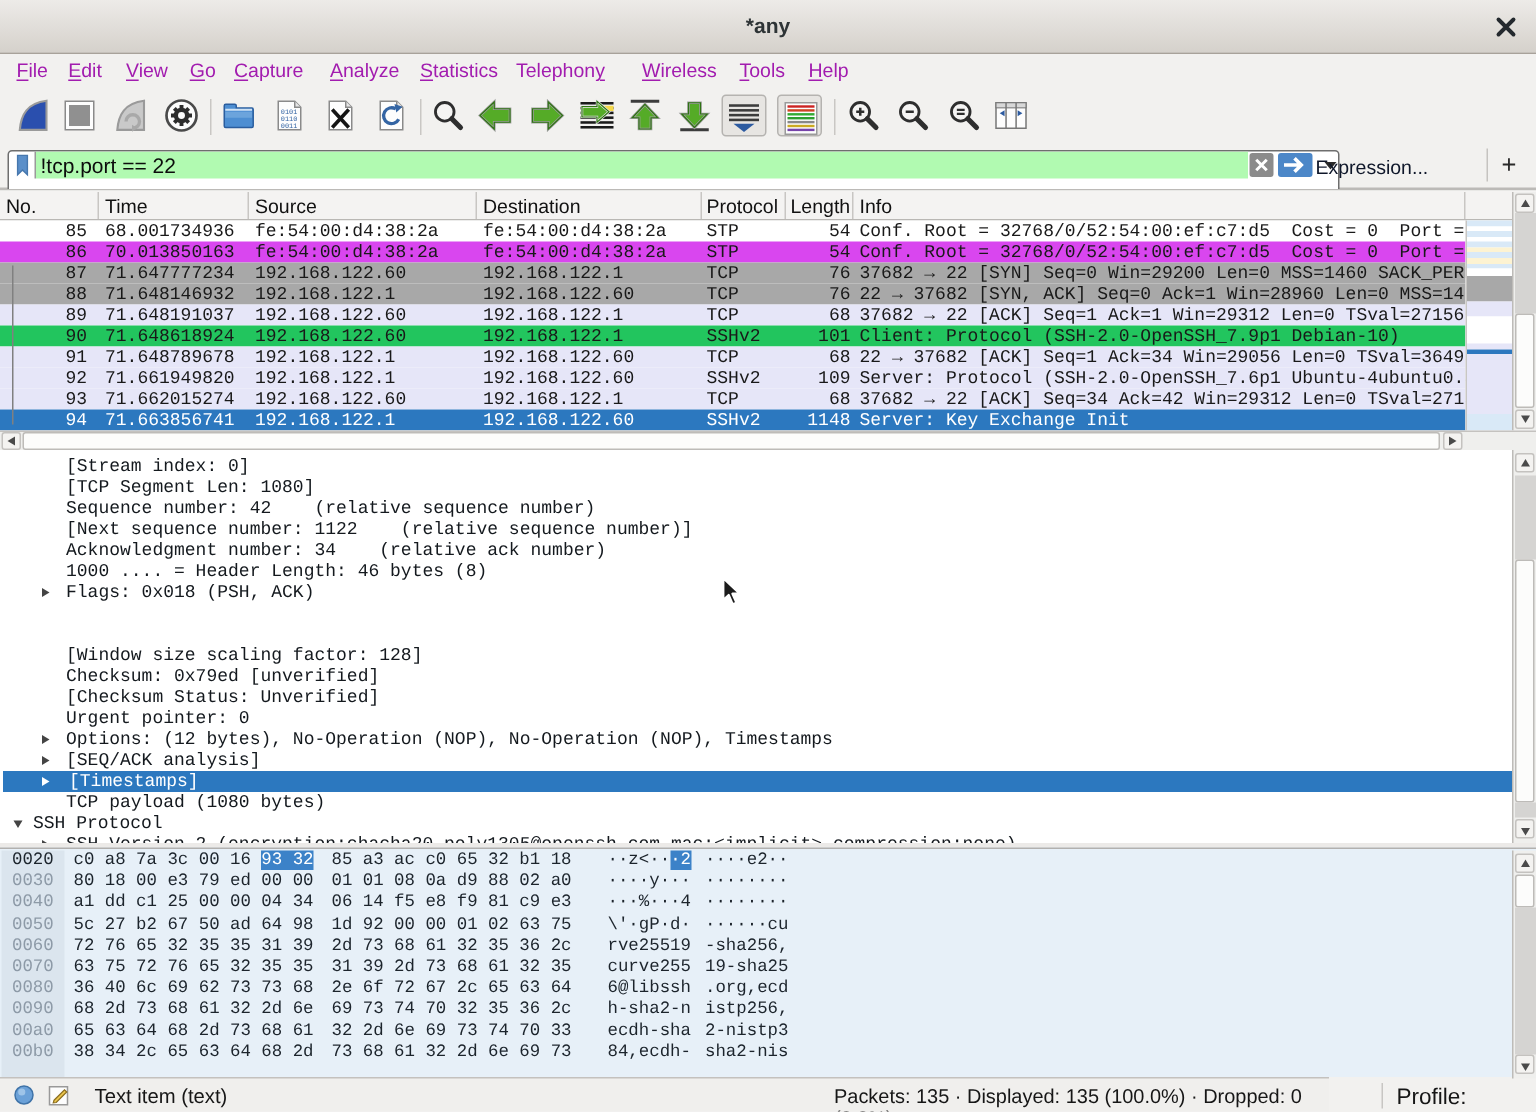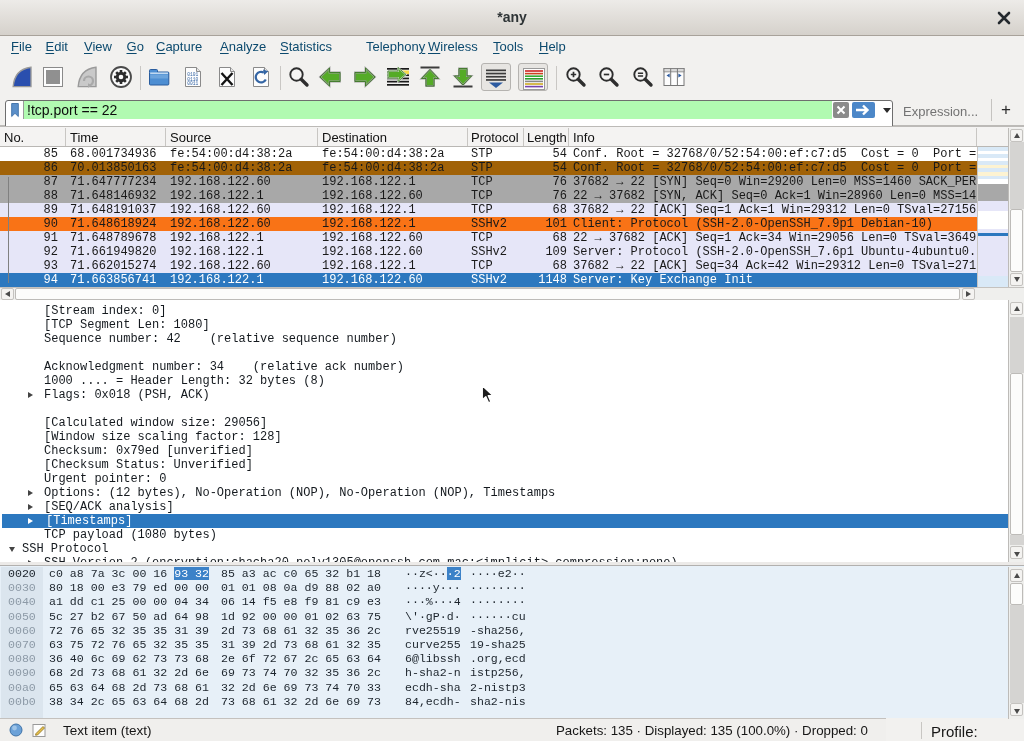--- a/index.html
+++ b/index.html
@@ -5,36 +5,36 @@
 html,body{width:1024px;height:741px;overflow:hidden}
 body{font-family:"Liberation Sans",sans-serif;position:relative;background:#f2f1ef}
 .abs{position:absolute}
 .mono{font-family:"Liberation Mono",monospace;white-space:pre}
 
 #titlebar{left:0;top:0;width:1024px;height:36px;background:linear-gradient(#edebe8,#d5d1cb);border-bottom:1px solid #a8a29a}
 #title{left:0;top:9px;width:1024px;text-align:center;font-size:14px;font-weight:bold;color:#2e3436}
 #closex{right:8px;top:6px;width:24px;height:24px;color:#24292e}
 
 #menubar{left:0;top:37px;width:1024px;height:25px;background:#f2f1ef}
-.mi{position:absolute;top:2px;font-size:13px;color:#0c4a6e}
+.mi{position:absolute;top:2px;font-size:13px;color:#a21caf}
 .mi u{text-decoration:underline;text-underline-offset:1.5px}
 
 #toolbar{left:0;top:62px;width:1024px;height:34px;background:#f2f1ef}
 .tsep{position:absolute;top:4px;width:1px;height:24px;background:#c9c7c4}
 .ticon{position:absolute;top:3px;width:24px;height:24px}
 .tbox{position:absolute;top:1px;width:30px;height:28px;border:1px solid #b5b3b0;border-radius:3px;background:#e7e5e2}
 
 #filterbar{left:0;top:96px;width:1024px;height:30px;background:#f2f1ef;border-bottom:1px solid #bcbab7}
 #fwrap{left:5px;top:4px;width:888px;height:34px;border:1px solid #6e6e6e;border-radius:3px;background:#fff;overflow:hidden}
 #fgreen{left:18px;top:0;width:808px;height:18px;background:#b1fab1}
 #ftext{left:21px;top:1px;font-size:14px;color:#0c0c0c}
 #fclear{left:827px;top:1px;width:16px;height:16px;background:#8b8b8b;border-radius:2px}
 #fapply{left:846px;top:1px;width:23px;height:16px;background:#4c87c8;border-radius:2px}
 #fdrop{left:877px;top:7px;width:0;height:0;border-left:4px solid transparent;border-right:4px solid transparent;border-top:5px solid #2a2a2a}
-#fexpr{left:903px;top:8px;font-size:13px;color:#737373}
+#fexpr{left:877px;top:8px;font-size:13px;color:#0f172a}
 #fsep{left:991px;top:99px;width:1px;height:22px;background:#c5c3c0}
 #fplus{left:1001px;top:100px;font-size:17px;color:#2a2a2a}
 
 #plist{left:0;top:126px;width:1024px;height:174px;background:#fff;border-top:1px solid #bcbab7}
 #phead{left:0;top:0;width:1024px;height:20px;background:#f4f3f2;border-bottom:1px solid #b9b7b4}
 .ph{position:absolute;top:2.5px;font-size:13px;color:#111}
 .pcs{position:absolute;top:1px;width:1px;height:18px;background:#c8c6c3}
 .prow{position:absolute;left:0;width:977px;height:14px;font-size:12px;line-height:14px;color:#191919}
 .prow span{position:absolute;top:0;white-space:pre}
 .cno{left:29px;width:29px;text-align:right}
@@ -68,21 +68,21 @@
     <path d="M7 7 L17 17 M17 7 L7 17" stroke="#24292e" stroke-width="2.6" stroke-linecap="round"></path>
   </svg>
 <div id="menubar" class="abs">
 <span class="mi" style="left:11px"><u>F</u>ile</span>
 <span class="mi" style="left:45.5px"><u>E</u>dit</span>
 <span class="mi" style="left:84px"><u>V</u>iew</span>
 <span class="mi" style="left:126.5px"><u>G</u>o</span>
 <span class="mi" style="left:156px"><u>C</u>apture</span>
 <span class="mi" style="left:220px"><u>A</u>nalyze</span>
 <span class="mi" style="left:280px"><u>S</u>tatistics</span>
-<span class="mi" style="left:366px">Telephon<u>y</u></span>
+<span class="mi" style="left:344px">Telephon<u>y</u></span>
 <span class="mi" style="left:428px"><u>W</u>ireless</span>
 <span class="mi" style="left:493px"><u>T</u>ools</span>
 <span class="mi" style="left:539px"><u>H</u>elp</span>
 </div>
 <div id="toolbar" class="abs">
 <div class="tsep" style="left:140px"></div>
 <div class="tsep" style="left:280px"></div>
 <div class="tsep" style="left:556px"></div>
 <div class="tbox" style="left:481px"></div>
 <div class="tbox" style="left:518px"></div>
@@ -243,25 +243,25 @@
 <span class="ph" style="left:573px">Info</span>
 <div class="pcs" style="left:65px"></div>
 <div class="pcs" style="left:165px"></div>
 <div class="pcs" style="left:317px"></div>
 <div class="pcs" style="left:467px"></div>
 <div class="pcs" style="left:523px"></div>
 <div class="pcs" style="left:568px"></div>
 <div class="pcs" style="left:976px"></div>
 </div>
 <div class="prow mono" style="top:20px;background:#ffffff"><span class="cno">85</span><span class="ct">68.001734936</span><span class="cs">fe:54:00:d4:38:2a</span><span class="cd">fe:54:00:d4:38:2a</span><span class="cp">STP</span><span class="cl">54</span><span class="ci">Conf. Root = 32768/0/52:54:00:ef:c7:d5  Cost = 0  Port = 0x8001</span></div>
-<div class="prow mono" style="top:34px;background:#a16207"><span class="cno">86</span><span class="ct">70.013850163</span><span class="cs">fe:54:00:d4:38:2a</span><span class="cd">fe:54:00:d4:38:2a</span><span class="cp">STP</span><span class="cl">54</span><span class="ci">Conf. Root = 32768/0/52:54:00:ef:c7:d5  Cost = 0  Port = 0x8001</span></div>
+<div class="prow mono" style="top:34px;background:#d946ef"><span class="cno">86</span><span class="ct">70.013850163</span><span class="cs">fe:54:00:d4:38:2a</span><span class="cd">fe:54:00:d4:38:2a</span><span class="cp">STP</span><span class="cl">54</span><span class="ci">Conf. Root = 32768/0/52:54:00:ef:c7:d5  Cost = 0  Port = 0x8001</span></div>
 <div class="prow mono" style="top:48px;background:#a8a8a8"><span class="cno">87</span><span class="ct">71.647777234</span><span class="cs">192.168.122.60</span><span class="cd">192.168.122.1</span><span class="cp">TCP</span><span class="cl">76</span><span class="ci">37682 → 22 [SYN] Seq=0 Win=29200 Len=0 MSS=1460 SACK_PERM=1</span></div>
 <div class="prow mono" style="top:62px;background:#a8a8a8"><span class="cno">88</span><span class="ct">71.648146932</span><span class="cs">192.168.122.1</span><span class="cd">192.168.122.60</span><span class="cp">TCP</span><span class="cl">76</span><span class="ci">22 → 37682 [SYN, ACK] Seq=0 Ack=1 Win=28960 Len=0 MSS=1460</span></div>
 <div class="prow mono" style="top:76px;background:#e6e6f8"><span class="cno">89</span><span class="ct">71.648191037</span><span class="cs">192.168.122.60</span><span class="cd">192.168.122.1</span><span class="cp">TCP</span><span class="cl">68</span><span class="ci">37682 → 22 [ACK] Seq=1 Ack=1 Win=29312 Len=0 TSval=2715660</span></div>
-<div class="prow mono" style="top:90px;background:#f97316"><span class="cno">90</span><span class="ct">71.648618924</span><span class="cs">192.168.122.60</span><span class="cd">192.168.122.1</span><span class="cp">SSHv2</span><span class="cl">101</span><span class="ci">Client: Protocol (SSH-2.0-OpenSSH_7.9p1 Debian-10)</span></div>
+<div class="prow mono" style="top:90px;background:#22c55e"><span class="cno">90</span><span class="ct">71.648618924</span><span class="cs">192.168.122.60</span><span class="cd">192.168.122.1</span><span class="cp">SSHv2</span><span class="cl">101</span><span class="ci">Client: Protocol (SSH-2.0-OpenSSH_7.9p1 Debian-10)</span></div>
 <div class="prow mono" style="top:104px;background:#e6e6f8"><span class="cno">91</span><span class="ct">71.648789678</span><span class="cs">192.168.122.1</span><span class="cd">192.168.122.60</span><span class="cp">TCP</span><span class="cl">68</span><span class="ci">22 → 37682 [ACK] Seq=1 Ack=34 Win=29056 Len=0 TSval=364951</span></div>
 <div class="prow mono" style="top:118px;background:#e6e6f8"><span class="cno">92</span><span class="ct">71.661949820</span><span class="cs">192.168.122.1</span><span class="cd">192.168.122.60</span><span class="cp">SSHv2</span><span class="cl">109</span><span class="ci">Server: Protocol (SSH-2.0-OpenSSH_7.6p1 Ubuntu-4ubuntu0.3)</span></div>
 <div class="prow mono" style="top:132px;background:#e6e6f8"><span class="cno">93</span><span class="ct">71.662015274</span><span class="cs">192.168.122.60</span><span class="cd">192.168.122.1</span><span class="cp">TCP</span><span class="cl">68</span><span class="ci">37682 → 22 [ACK] Seq=34 Ack=42 Win=29312 Len=0 TSval=27157</span></div>
 <div class="prow mono" style="top:146px;background:#2c78bf;color:#fff"><span class="cno">94</span><span class="ct">71.663856741</span><span class="cs">192.168.122.1</span><span class="cd">192.168.122.60</span><span class="cp">SSHv2</span><span class="cl">1148</span><span class="ci">Server: Key Exchange Init</span></div>
 <div class="abs" style="left:8px;top:50px;width:1px;height:106px;background:#808080"></div>
 <div class="abs" style="left:977px;top:20px;width:31px;height:140px;background:#fff;border-left:1px solid #c8c6c3">
 <div class="abs" style="left:0;top:0px;width:31px;height:4px;background:#d9e9f7"></div>
 <div class="abs" style="left:0;top:4px;width:31px;height:3px;background:#fff"></div>
 <div class="abs" style="left:0;top:7px;width:31px;height:4px;background:#d9e9f7"></div>
 <div class="abs" style="left:0;top:11px;width:31px;height:3px;background:#fff"></div>
@@ -292,25 +292,25 @@
       <div class="tri" style="left:5px;top:3px;border-top:3.5px solid transparent;border-bottom:3.5px solid transparent;border-right:5px solid #4a4a4a"></div>
 <div class="thumb" style="left:15px;top:0px;width:945px;height:12px"></div>
 <div class="sbtn" style="left:962px;top:0px;width:13px;height:12px"></div>
       <div class="tri" style="left:966px;top:3px;border-top:3.5px solid transparent;border-bottom:3.5px solid transparent;border-left:5px solid #4a4a4a"></div>
 </div>
 </div>
 <div id="pdet" class="abs">
 <div class="dl mono" style="top:4px;"><span style="position:absolute;left:44px">[Stream index: 0]</span></div>
 <div class="dl mono" style="top:18px;"><span style="position:absolute;left:44px">[TCP Segment Len: 1080]</span></div>
 <div class="dl mono" style="top:32px;"><span style="position:absolute;left:44px">Sequence number: 42    (relative sequence number)</span></div>
+<div class="dl mono" style="top:46px;"><span style="position:absolute;left:44px">[Next sequence number: 1122    (relative sequence number)]</span></div>
 <div class="dl mono" style="top:60px;"><span style="position:absolute;left:44px">Acknowledgment number: 34    (relative ack number)</span></div>
-<div class="dl mono" style="top:74px;"><span style="position:absolute;left:44px">1000 .... = Header Length: 32 bytes (8)</span></div>
+<div class="dl mono" style="top:74px;"><span style="position:absolute;left:44px">1000 .... = Header Length: 46 bytes (8)</span></div>
 <div class="dl mono" style="top:88px;"><span style="position:absolute;left:44px">Flags: 0x018 (PSH, ACK)</span></div>
 <div class="arr" style="left:28px;top:91.5px;border-left-color:#444"></div>
-<div class="dl mono" style="top:116px;"><span style="position:absolute;left:44px">[Calculated window size: 29056]</span></div>
 <div class="dl mono" style="top:130px;"><span style="position:absolute;left:44px">[Window size scaling factor: 128]</span></div>
 <div class="dl mono" style="top:144px;"><span style="position:absolute;left:44px">Checksum: 0x79ed [unverified]</span></div>
 <div class="dl mono" style="top:158px;"><span style="position:absolute;left:44px">[Checksum Status: Unverified]</span></div>
 <div class="dl mono" style="top:172px;"><span style="position:absolute;left:44px">Urgent pointer: 0</span></div>
 <div class="dl mono" style="top:186px;"><span style="position:absolute;left:44px">Options: (12 bytes), No-Operation (NOP), No-Operation (NOP), Timestamps</span></div>
 <div class="arr" style="left:28px;top:189.5px;border-left-color:#444"></div>
 <div class="dl mono" style="top:200px;"><span style="position:absolute;left:44px">[SEQ/ACK analysis]</span></div>
 <div class="arr" style="left:28px;top:203.5px;border-left-color:#444"></div>
 <div class="dl mono" style="top:214px;left:2px;background:#2c78bf;color:#fff;"><span style="position:absolute;left:44px">[Timestamps]</span></div>
 <div class="arr" style="left:28px;top:217.5px;border-left-color:#fff"></div>

